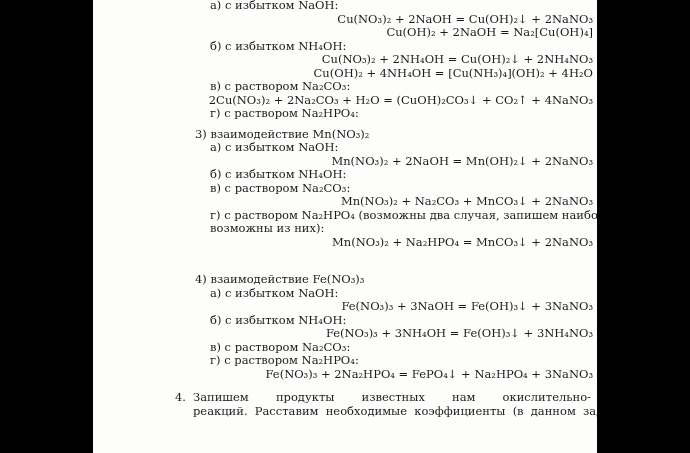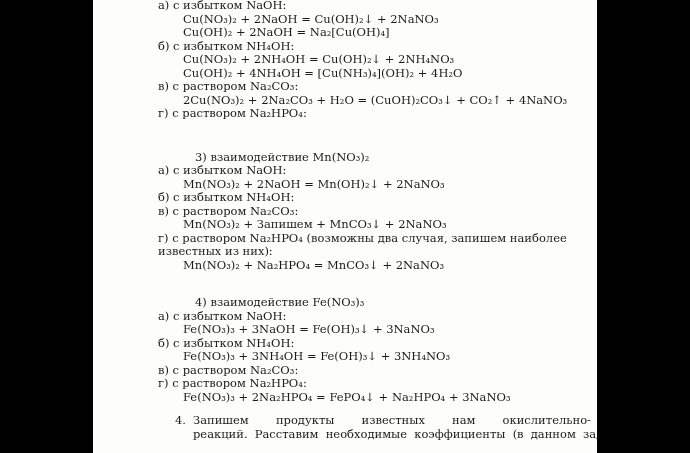--- a/index.html
+++ b/index.html
@@ -21,25 +21,25 @@
     font-family: "DejaVu Serif", "Liberation Serif", serif;
     font-size: 11.5px;
     line-height: 13.5px;
     color: #1b1b1b;
     overflow: hidden;
   }
   .line { height: 13.5px; white-space: nowrap; }
   
   .item  { padding-left: 102px; }
   
-  .label { padding-left: 65px; }
+  .label { padding-left: 117px; }
   
-  .eq    { padding-left: 90px; padding-right: 4px; text-align: left; }
+  .eq    { padding-left: 90px; padding-right: 4px; text-align: right; }
   .section-cu { margin-top: -1px; }
-  .section-mn { margin-top: 30px; }
+  .section-mn { margin-top: 7px; }
   .section-fe { margin-top: 24px; }
   .task4      { margin-top: 10px; }
   .task4-line1 { display: flex; padding-left: 82px; padding-right: 6px; height: 13.5px; }
   .task4-line1 .num { width: 18px; flex: 0 0 18px; }
   .task4-line1 .txt { flex: 1; text-align: justify; text-align-last: justify; white-space: normal; overflow: hidden; height: 13.5px; }
   .task4-line2 { padding-left: 100px; word-spacing: 3.5px; white-space: nowrap; height: 13.5px; }
 </style>
 </head>
 <body>
 
@@ -60,23 +60,23 @@
       <div class="line eq">2Cu(NO₃)₂ + 2Na₂CO₃ + H₂O = (CuOH)₂CO₃↓ + CO₂↑ + 4NaNO₃</div>
       <div class="line label">г) с раствором Na₂HPO₄:</div>
     </div>
 
     <div class="section section-mn">
       <div class="line item">3) взаимодействие Mn(NO₃)₂</div>
       <div class="line label">а) с избытком NaOH:</div>
       <div class="line eq">Mn(NO₃)₂ + 2NaOH = Mn(OH)₂↓ + 2NaNO₃</div>
       <div class="line label">б) с избытком NH₄OH:</div>
       <div class="line label">в) с раствором Na₂CO₃:</div>
-      <div class="line eq">Mn(NO₃)₂ + Запишем + MnCO₃↓ + 2NaNO₃</div>
+      <div class="line eq">Mn(NO₃)₂ + Na₂CO₃ + MnCO₃↓ + 2NaNO₃</div>
       <div class="line label">г) с раствором Na₂HPO₄ (возможны два случая, запишем наиболее</div>
-      <div class="line label">известных из них):</div>
+      <div class="line label">возможны из них):</div>
       <div class="line eq">Mn(NO₃)₂ + Na₂HPO₄ = MnCO₃↓ + 2NaNO₃</div>
     </div>
 
     <div class="section section-fe">
       <div class="line item">4) взаимодействие Fe(NO₃)₃</div>
       <div class="line label">а) с избытком NaOH:</div>
       <div class="line eq">Fe(NO₃)₃ + 3NaOH = Fe(OH)₃↓ + 3NaNO₃</div>
       <div class="line label">б) с избытком NH₄OH:</div>
       <div class="line eq">Fe(NO₃)₃ + 3NH₄OH = Fe(OH)₃↓ + 3NH₄NO₃</div>
       <div class="line label">в) с раствором Na₂CO₃:</div>

